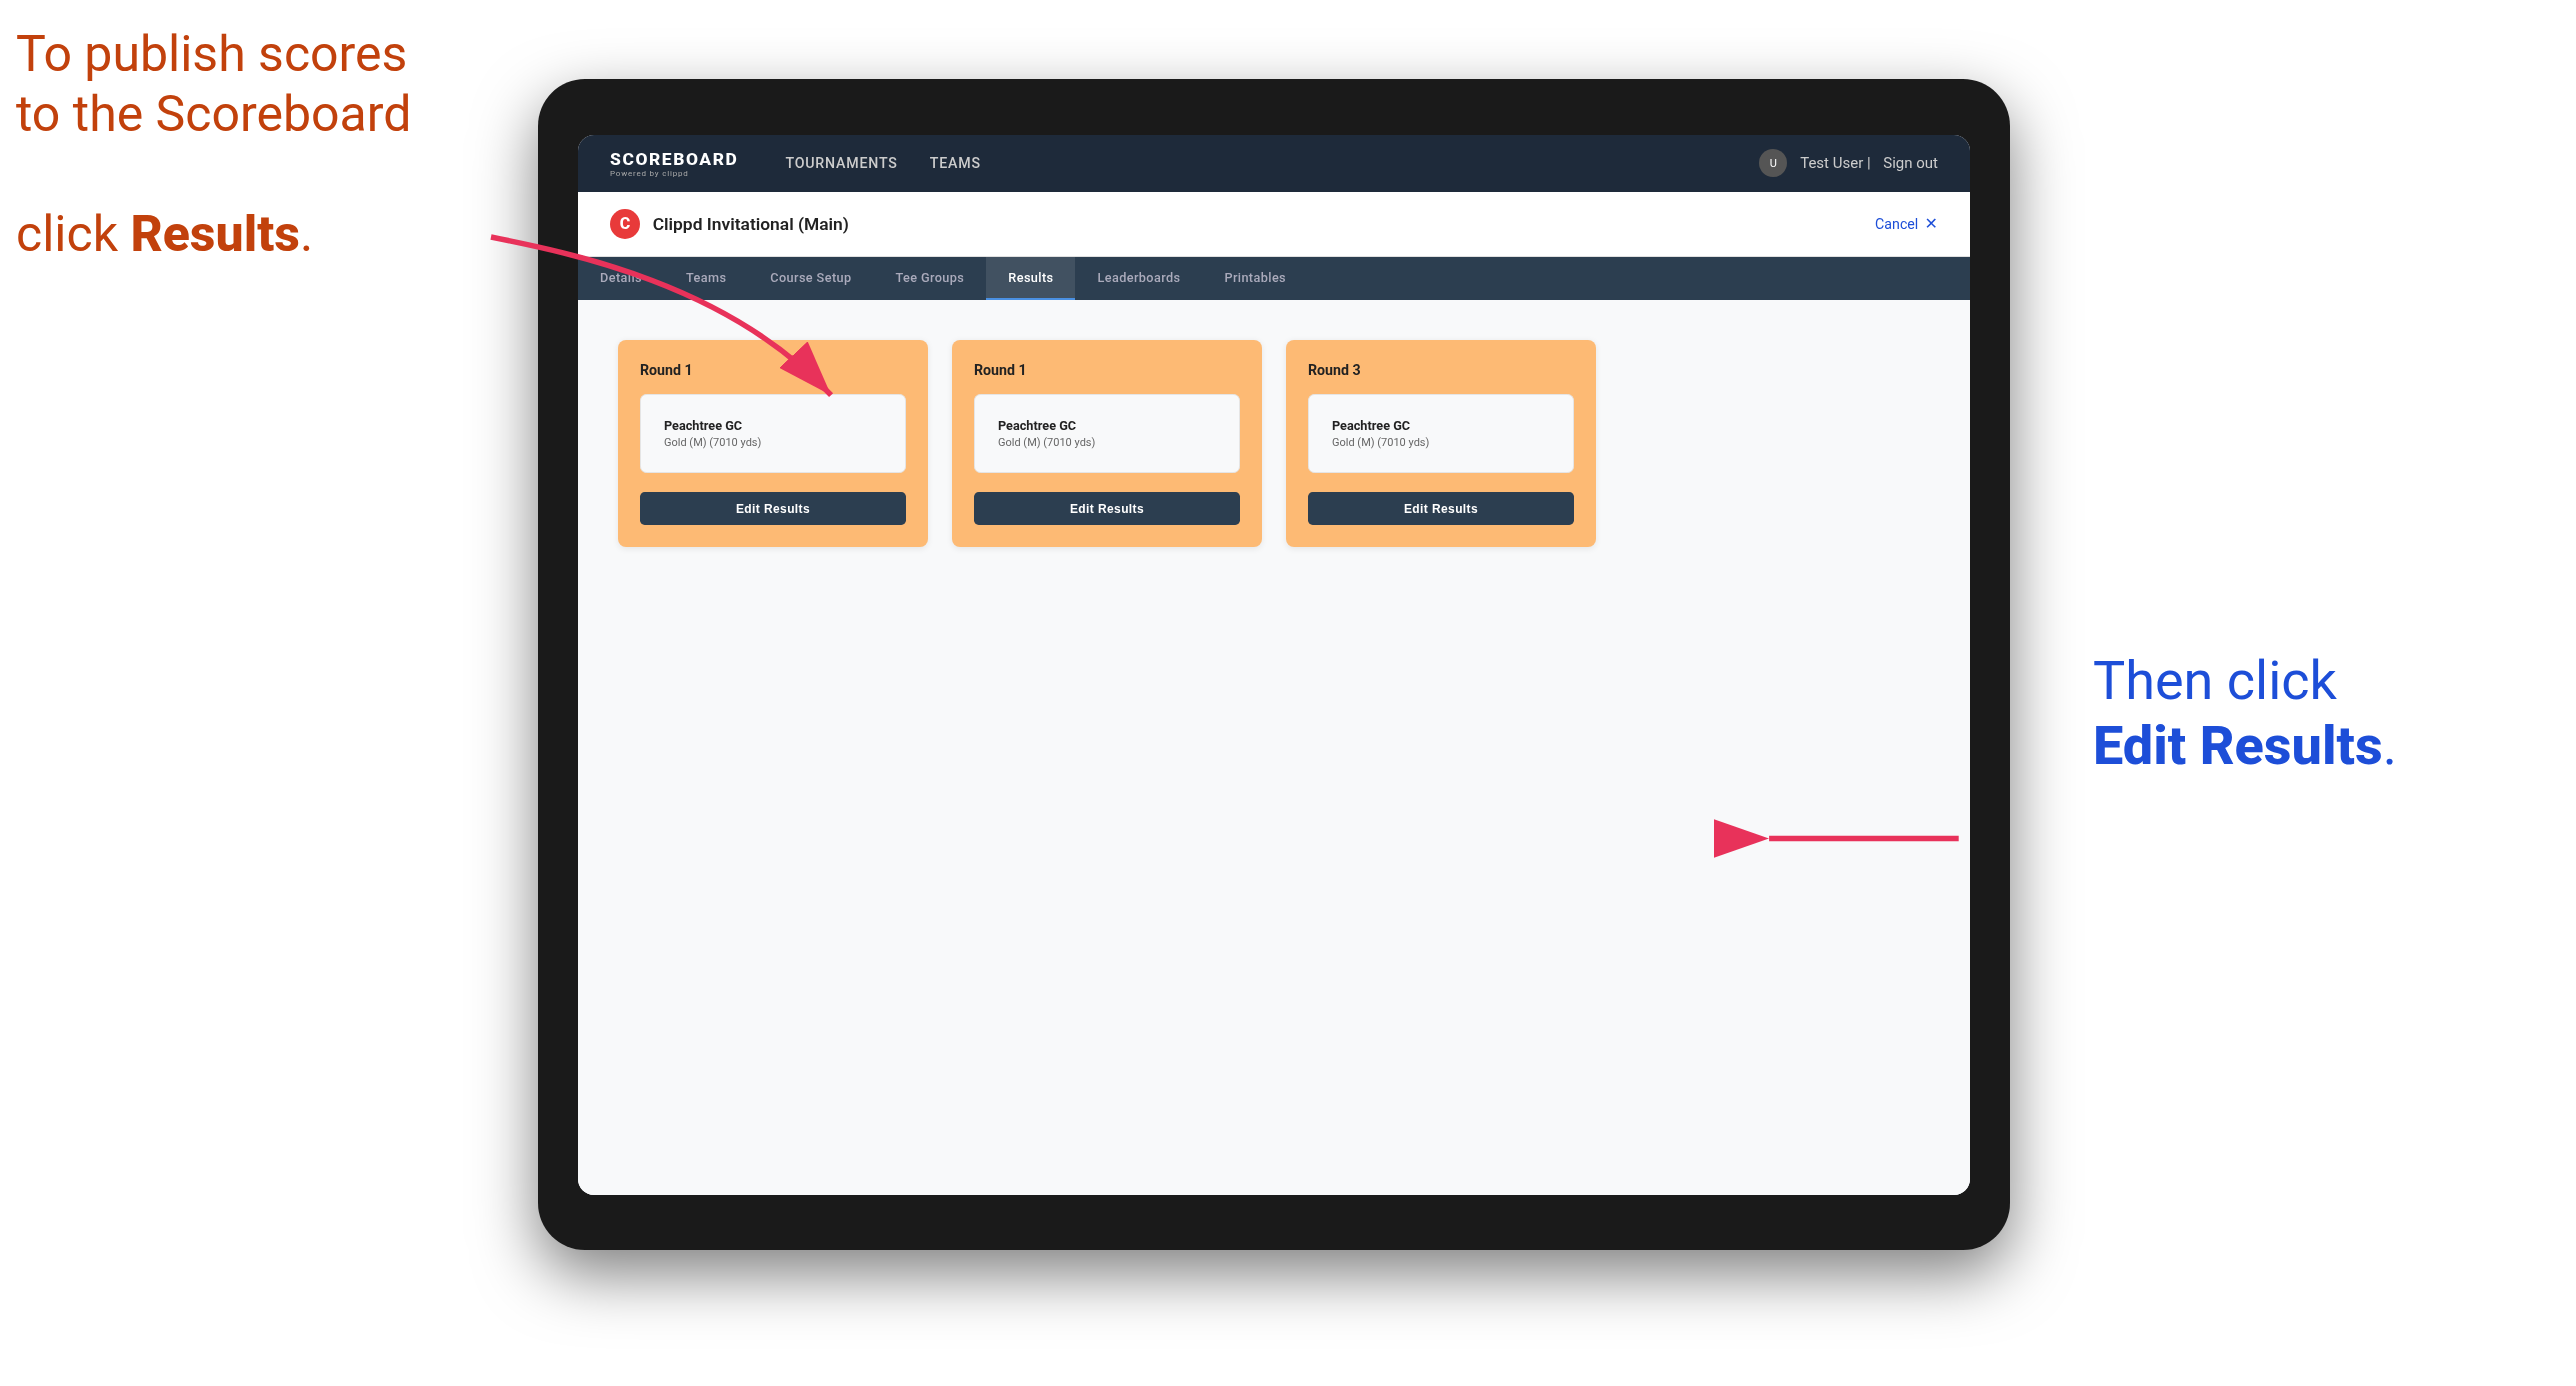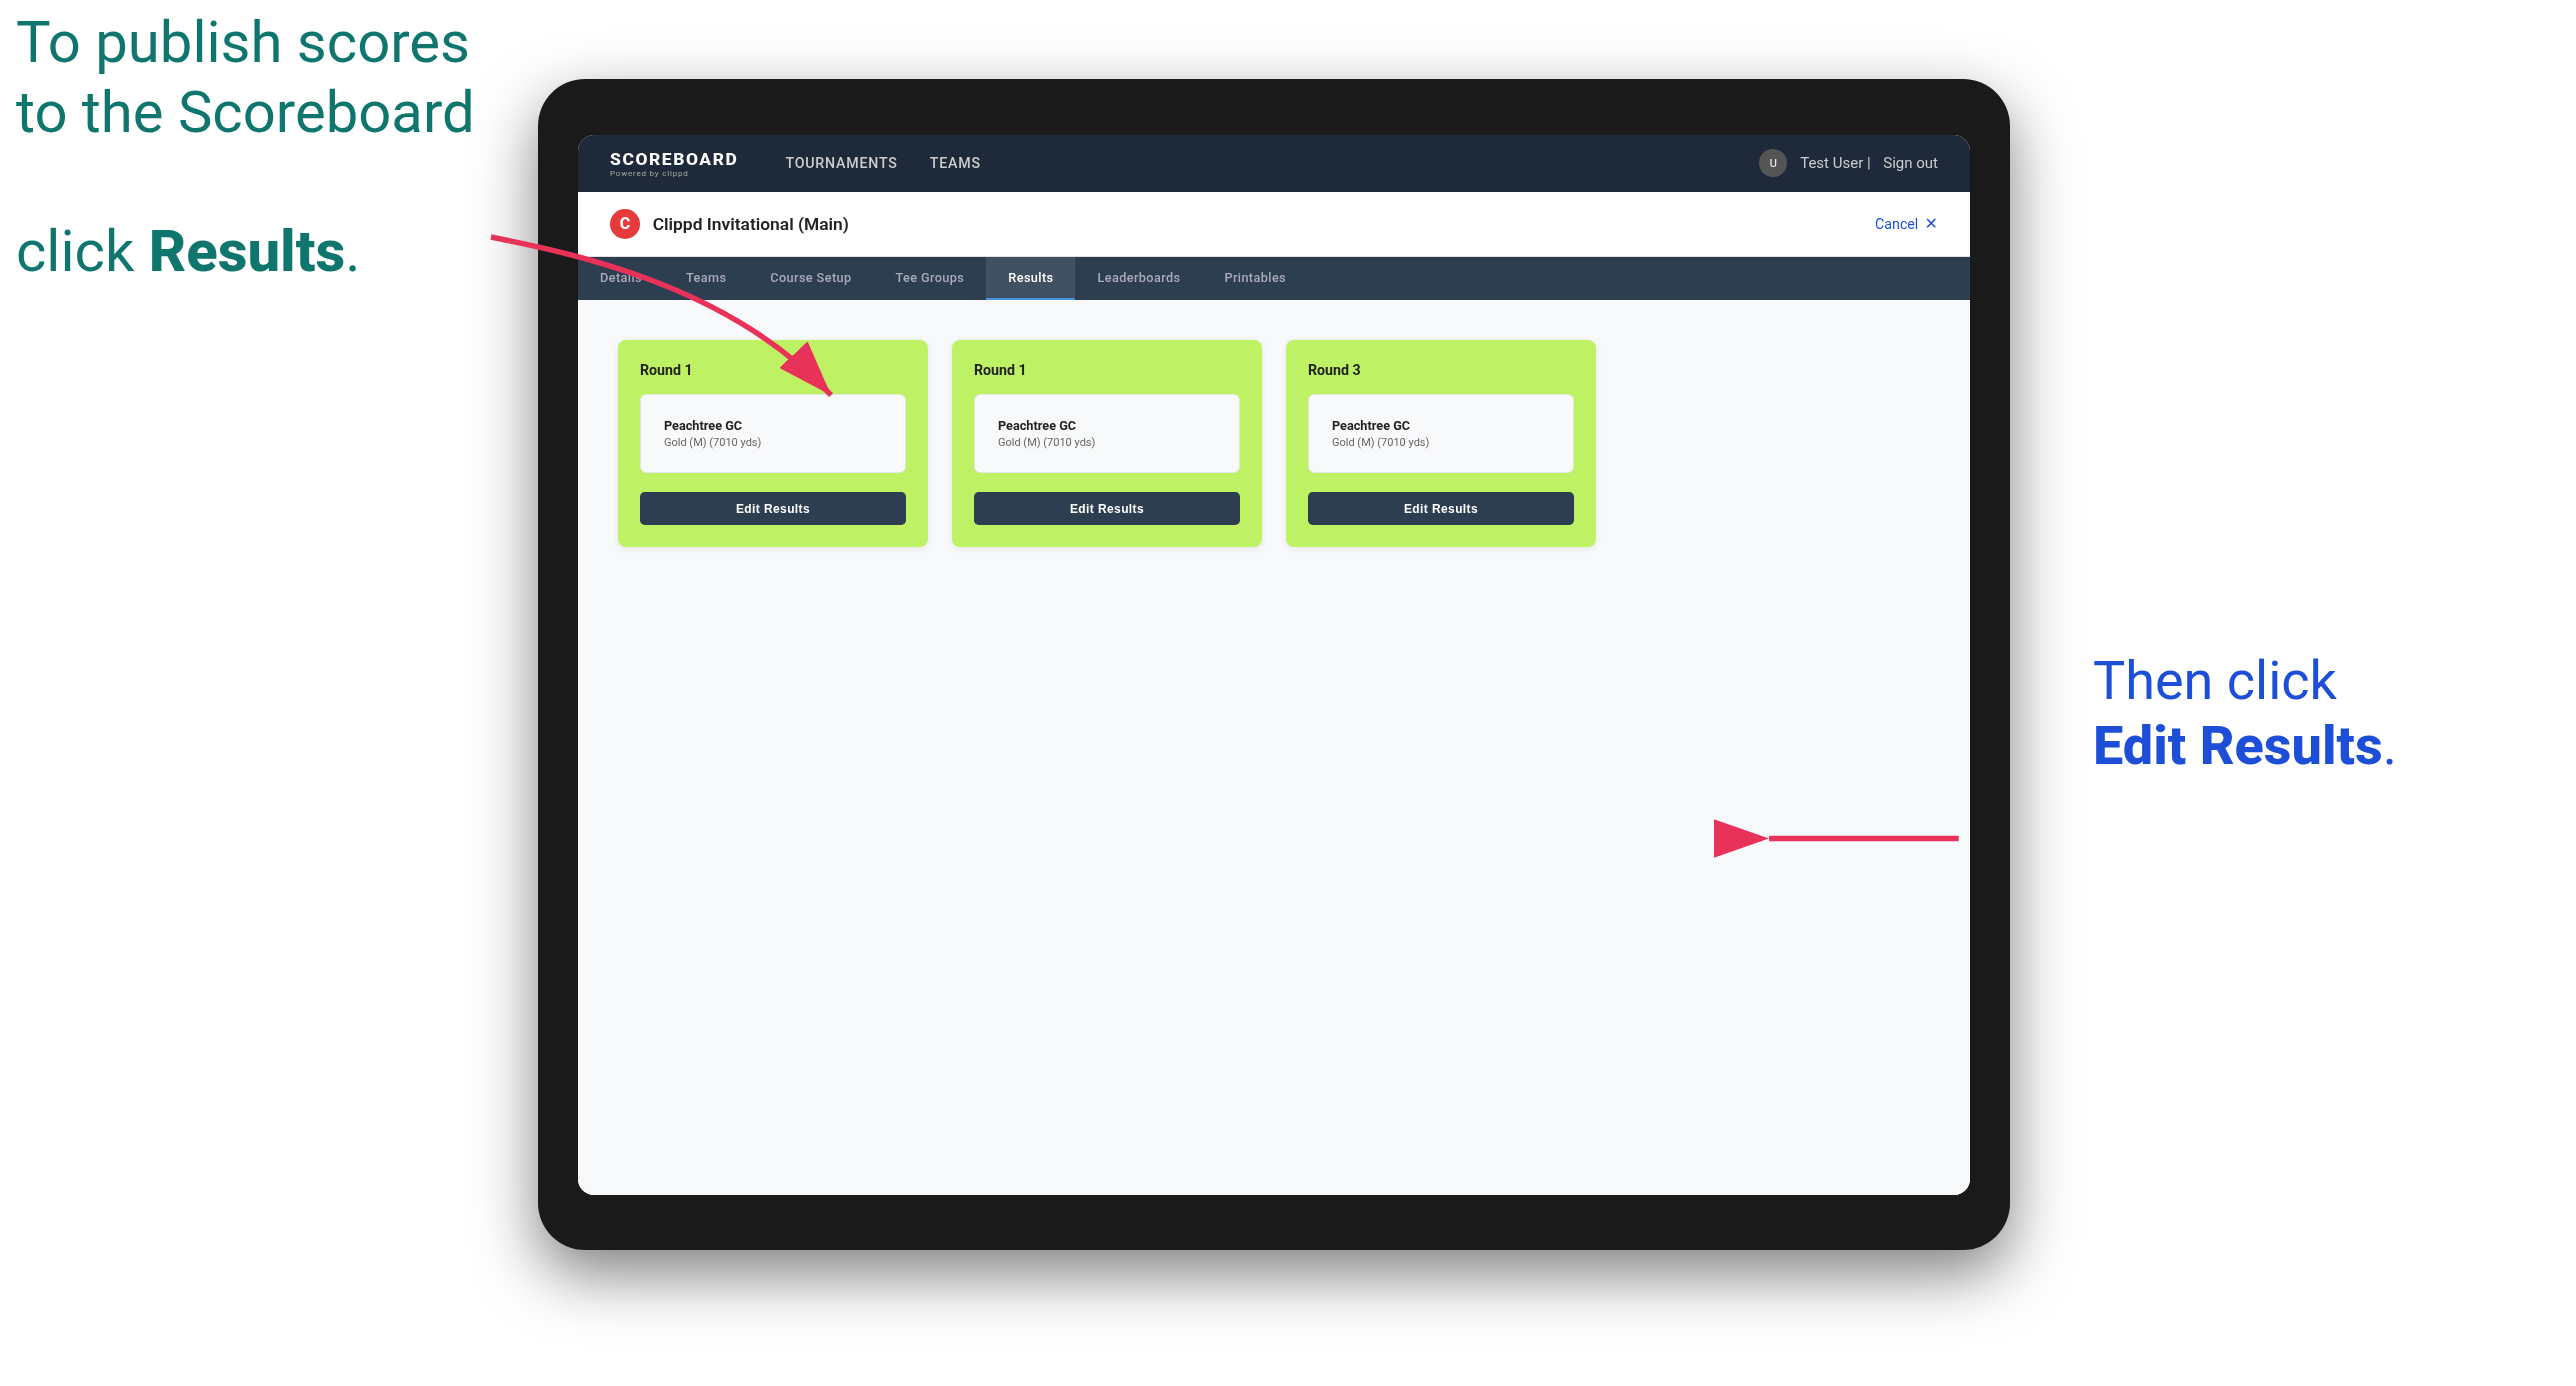--- a/index.html
+++ b/index.html
@@ -8,25 +8,25 @@
       background: #ffffff;
       font-family: -apple-system, BlinkMacSystemFont, 'Segoe UI', Roboto, sans-serif;
       width: 2576px;
       height: 1386px;
       position: relative;
       overflow: hidden;
     }
 
     .instruction-text-left {
       position: absolute;
-      top: 8px;
+      top: 24px;
       left: 16px;
-      font-size: 58px;
+      font-size: 50px;
       line-height: 1.2;
-      color: #0f766e;
+      color: #c2410c;
       width: 459px;
       z-index: 10;
     }
 
     .instruction-text-left strong {
       font-weight: 800;
     }
 
     .instruction-text-right {
       position: absolute;
@@ -217,21 +217,21 @@
       overflow: auto;
     }
 
     .rounds-grid {
       display: grid;
       grid-template-columns: repeat(4, 1fr);
       gap: 24px;
     }
 
     .round-card {
-      background: #bef264;
+      background: #fdba74;
       border-radius: 8px;
       padding: 22px;
       box-shadow: 0 1.6px 6.3px rgba(0,0,0,0.08);
     }
 
     .round-title {
       font-size: 14.2px;
       font-weight: 700;
       color: #222;
       margin-bottom: 16px;

